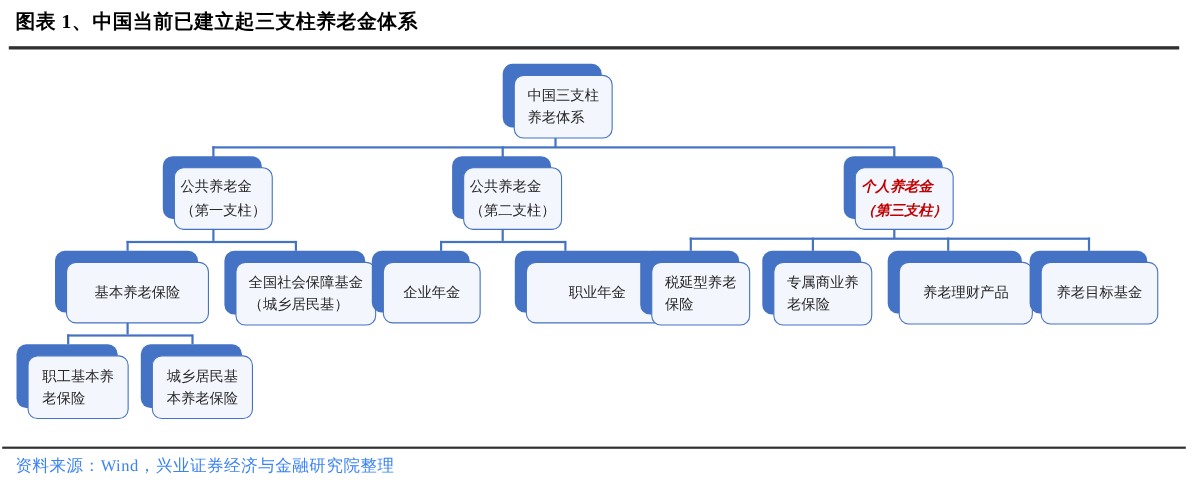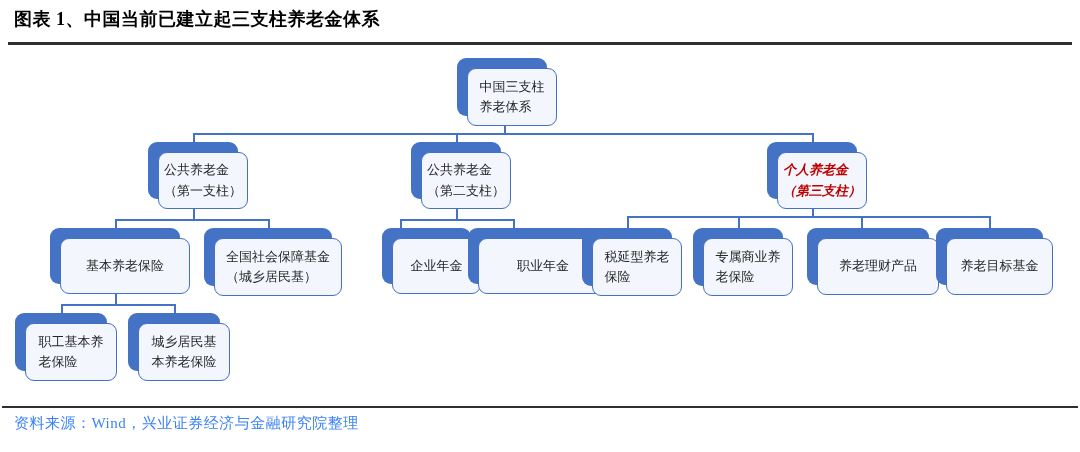--- a/index.html
+++ b/index.html
@@ -97,21 +97,21 @@
     <div class="shadow"></div>
     <div class="face">基本养老保险</div>
   </div>
 
   <div class="node" style="left:204px;top:228px;width:128px;height:58px;">
     <div class="shadow"></div>
     <div class="face">全国社会保障基金
 （城乡居民基）</div>
   </div>
 
-  <div class="node" style="left:338px;top:228px;width:89px;height:56px;margin-left:44px;">
+  <div class="node" style="left:338px;top:228px;width:89px;height:56px;">
     <div class="shadow"></div>
     <div class="face">企业年金</div>
   </div>
 
   <div class="node" style="left:468px;top:228px;width:90px;height:56px;padding-left:40px;">
     <div class="shadow"></div>
     <div class="face">职业年金</div>
   </div>
 
   <div class="node" style="left:582px;top:228px;width:90px;height:58px;">

